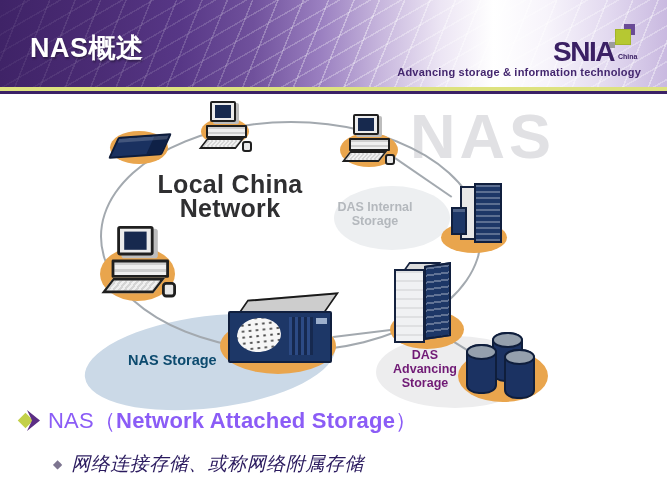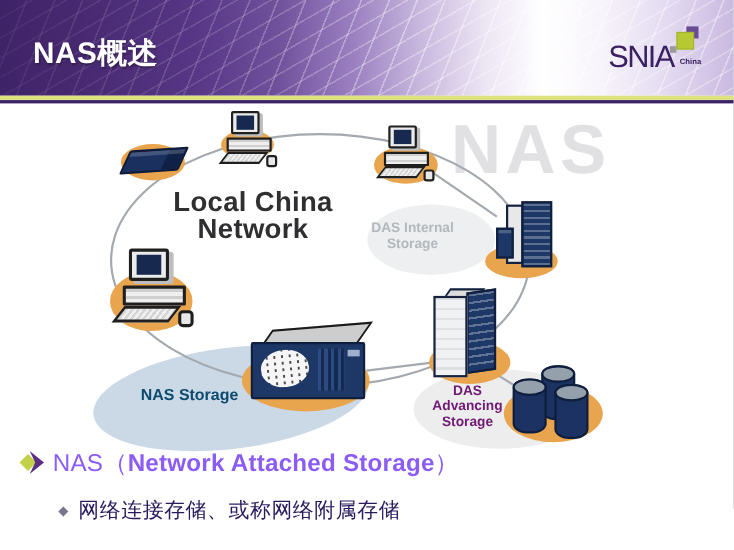--- a/index.html
+++ b/index.html
@@ -25,21 +25,21 @@
     -webkit-mask-image:linear-gradient(90deg, rgba(0,0,0,.15) 0%, rgba(0,0,0,.45) 30%, #000 55%, #000 100%);
             mask-image:linear-gradient(90deg, rgba(0,0,0,.15) 0%, rgba(0,0,0,.45) 30%, #000 55%, #000 100%);
   }
   .hdr-title{
     position:absolute;left:30px;top:30px;
     font-size:27px;font-weight:bold;color:#ffffff;
     text-shadow:1px 2px 2px rgba(0,0,0,.35);letter-spacing:.5px;
   }
   .snia-brand{
     position:absolute;left:553px;top:36px;
-    font-size:28px;font-weight:normal;color:#3b2064;letter-spacing:-1.5px;
+    font-size:28px;font-weight:bold;color:#3b2064;letter-spacing:-1.5px;
   }
   .snia-region{
     position:absolute;left:618px;top:53px;
     font-size:7px;font-weight:bold;color:#3b2064;
   }
   .snia-sq-purple{position:absolute;left:624px;top:24px;width:11px;height:11px;background:#6a4b96;}
   .snia-sq-green{position:absolute;left:615px;top:29px;width:14px;height:14px;background:#b6c832;border:1px solid #a3b42a;}
   .snia-sq-gray{position:absolute;left:609px;top:42px;width:6px;height:6px;background:#9c9c9c;}
   .snia-tagline{
     position:absolute;right:26px;top:66px;
@@ -114,35 +114,36 @@
   .das-int-label{position:absolute;left:330px;top:106px;width:90px;z-index:5;text-align:center;font-size:12.5px;font-weight:bold;color:#b4b8bd;line-height:14px;}
   .das-ext-label{position:absolute;left:384px;top:254px;width:82px;z-index:5;text-align:center;font-size:12.5px;font-weight:bold;color:#701a75;line-height:14px;}
 
   
   .b1{position:absolute;left:16px;top:406px;display:flex;align-items:center;}
   .b1-icon{width:30px;height:30px;margin-right:2px;flex:none;}
   .b1-text{font-size:22px;color:#8b5cf6;letter-spacing:.2px;white-space:nowrap;}
   .b1-text .em{font-weight:bold;}
   .b2{position:absolute;left:53px;top:451px;display:flex;align-items:center;}
   .b2-marker{font-size:12px;color:#7d7590;margin-right:9px;font-family:"DejaVu Sans",sans-serif;}
-  .b2-text{font-size:19px;color:#2a1a5e;font-family:"Liberation Serif", serif;letter-spacing:.5px;}
+  .b2-text{font-size:19px;color:#2a1a5e;font-family:"Liberation Serif", serif;letter-spacing:.5px;font-style:italic;}
 </style>
 </head>
 <body>
 
 <div class="slide">
 
   <div class="hdr">
     <div class="hdr-lattice"></div>
     <div class="hdr-title">NAS概述</div>
     <div class="snia-sq-purple"></div>
     <div class="snia-sq-green"></div>
     <div class="snia-sq-gray"></div>
     <div class="snia-brand">SNIA</div>
     <div class="snia-region">China</div>
+    <div class="snia-tagline">Advancing storage &amp; information technology</div>
   </div>
   <div class="rule-yellow"></div>
   <div class="rule-purple"></div>
 
   <div class="dg">
     <div class="watermark">NAS</div>
 
     <div class="swoosh"></div>
     <div class="gray-ell ell-int"></div>
     <div class="gray-ell ell-ext"></div>

